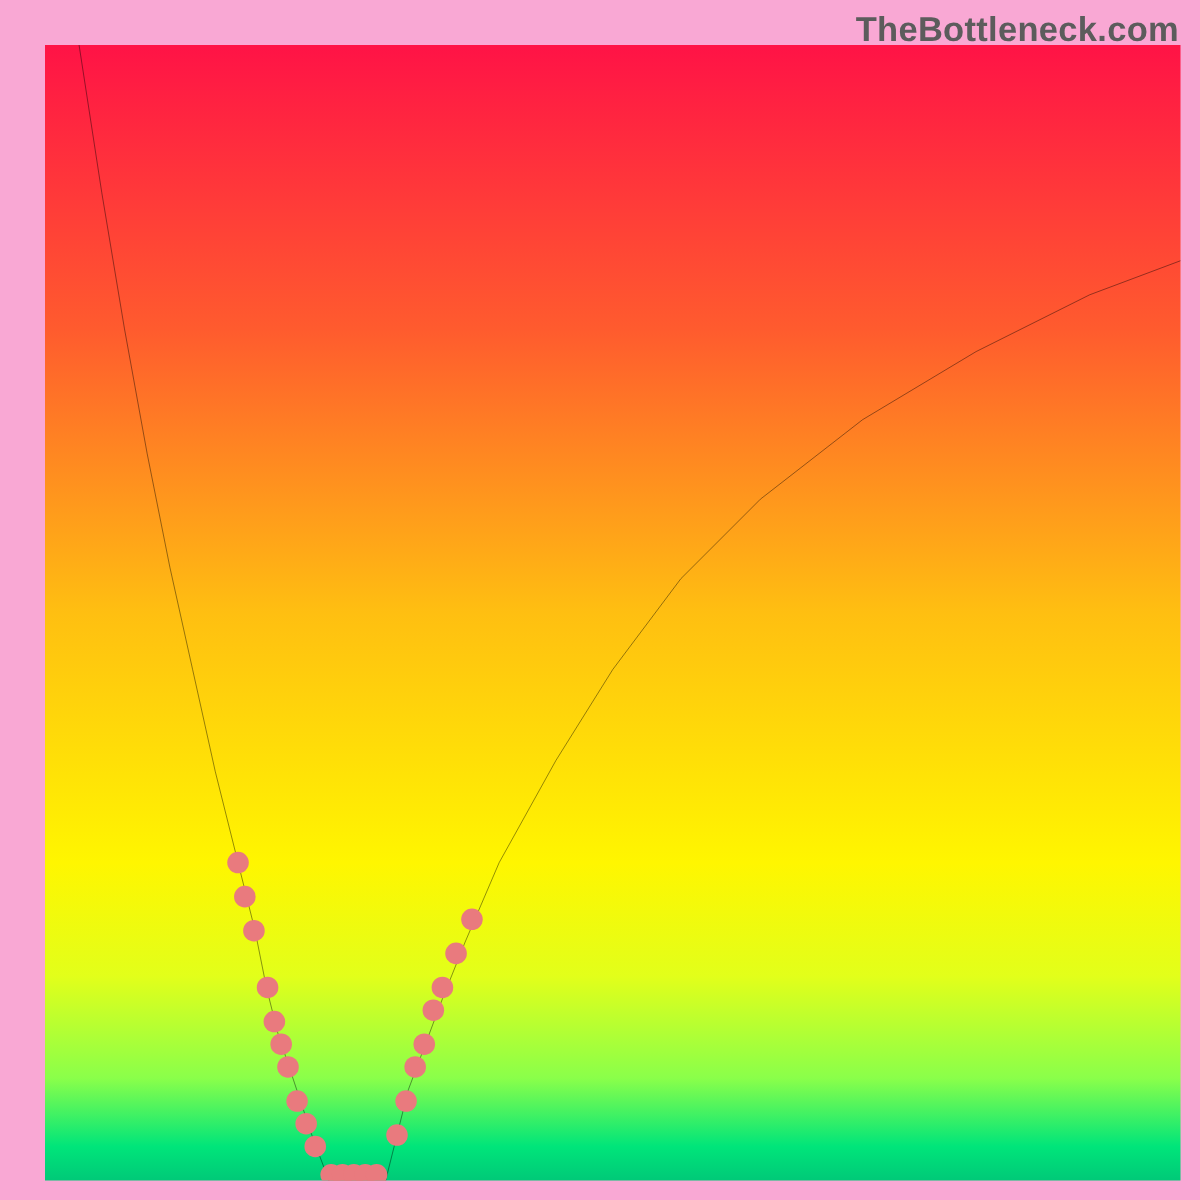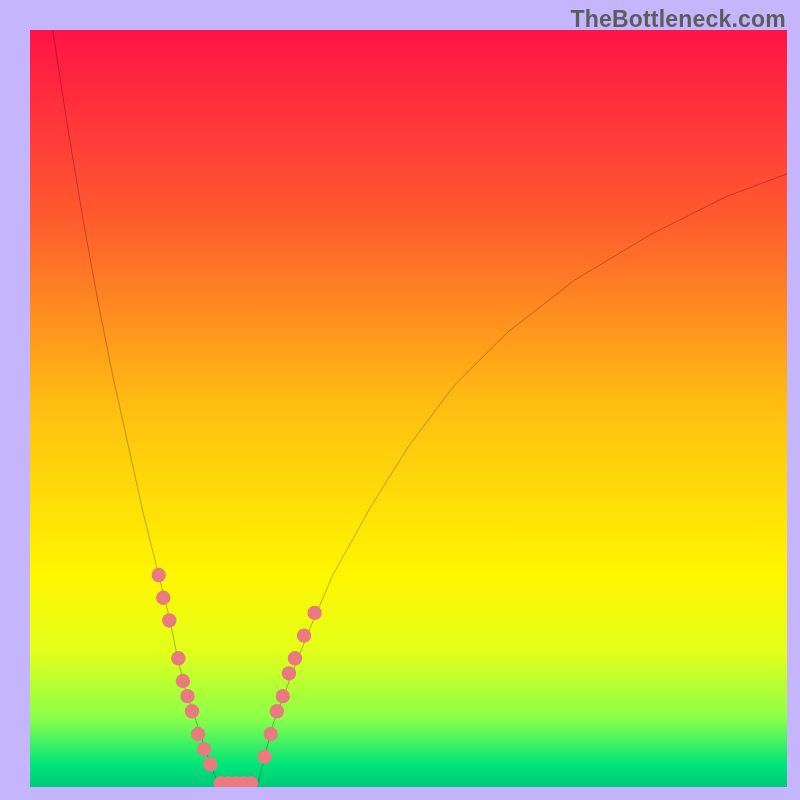--- a/index.html
+++ b/index.html
@@ -8,21 +8,21 @@
     width: 800px;
     height: 800px;
     overflow: hidden;
     font-family: Arial, Helvetica, sans-serif;
     background: #000;
   }
   .frame {
     position: relative;
     width: 800px;
     height: 800px;
-    background: #c4b5fd;
+    background: #f9a8d4;
   }
   .plot-area {
     position: absolute;
     left: 30px;
     top: 30px;
     width: 757px;
     height: 757px;
     background: linear-gradient(to bottom,
       #ff1346 0%,
       #ff5b2e 25%,

